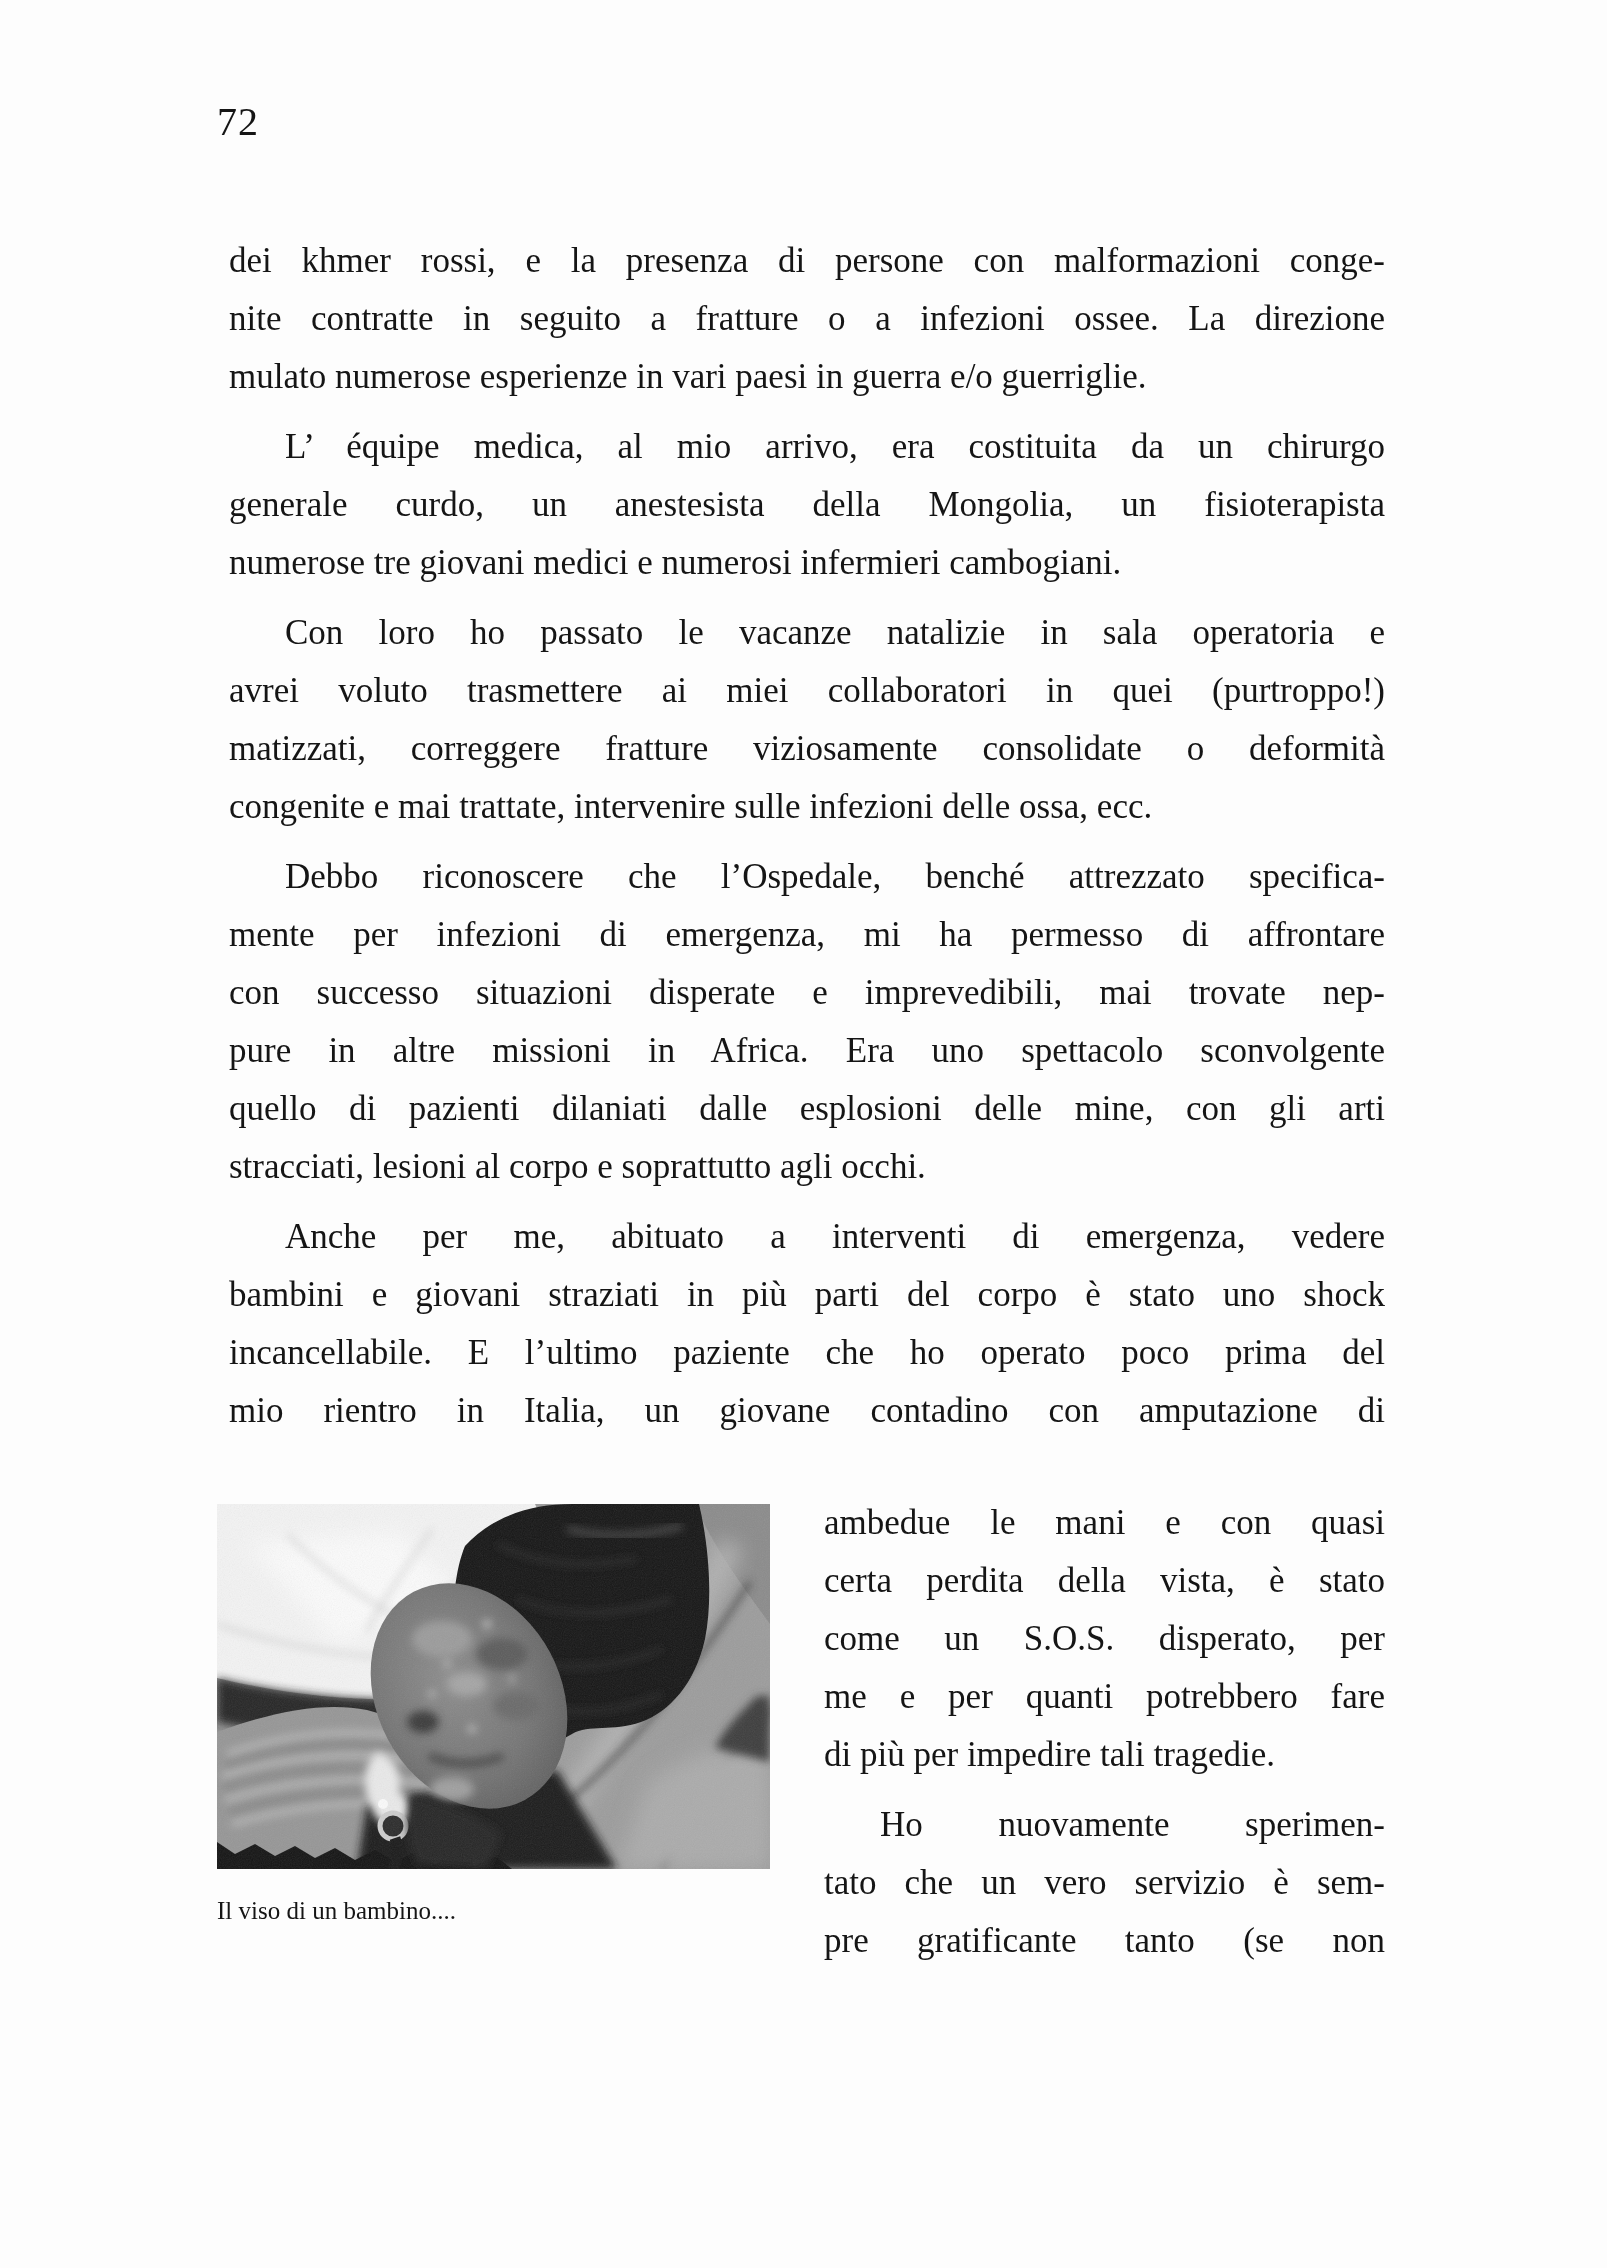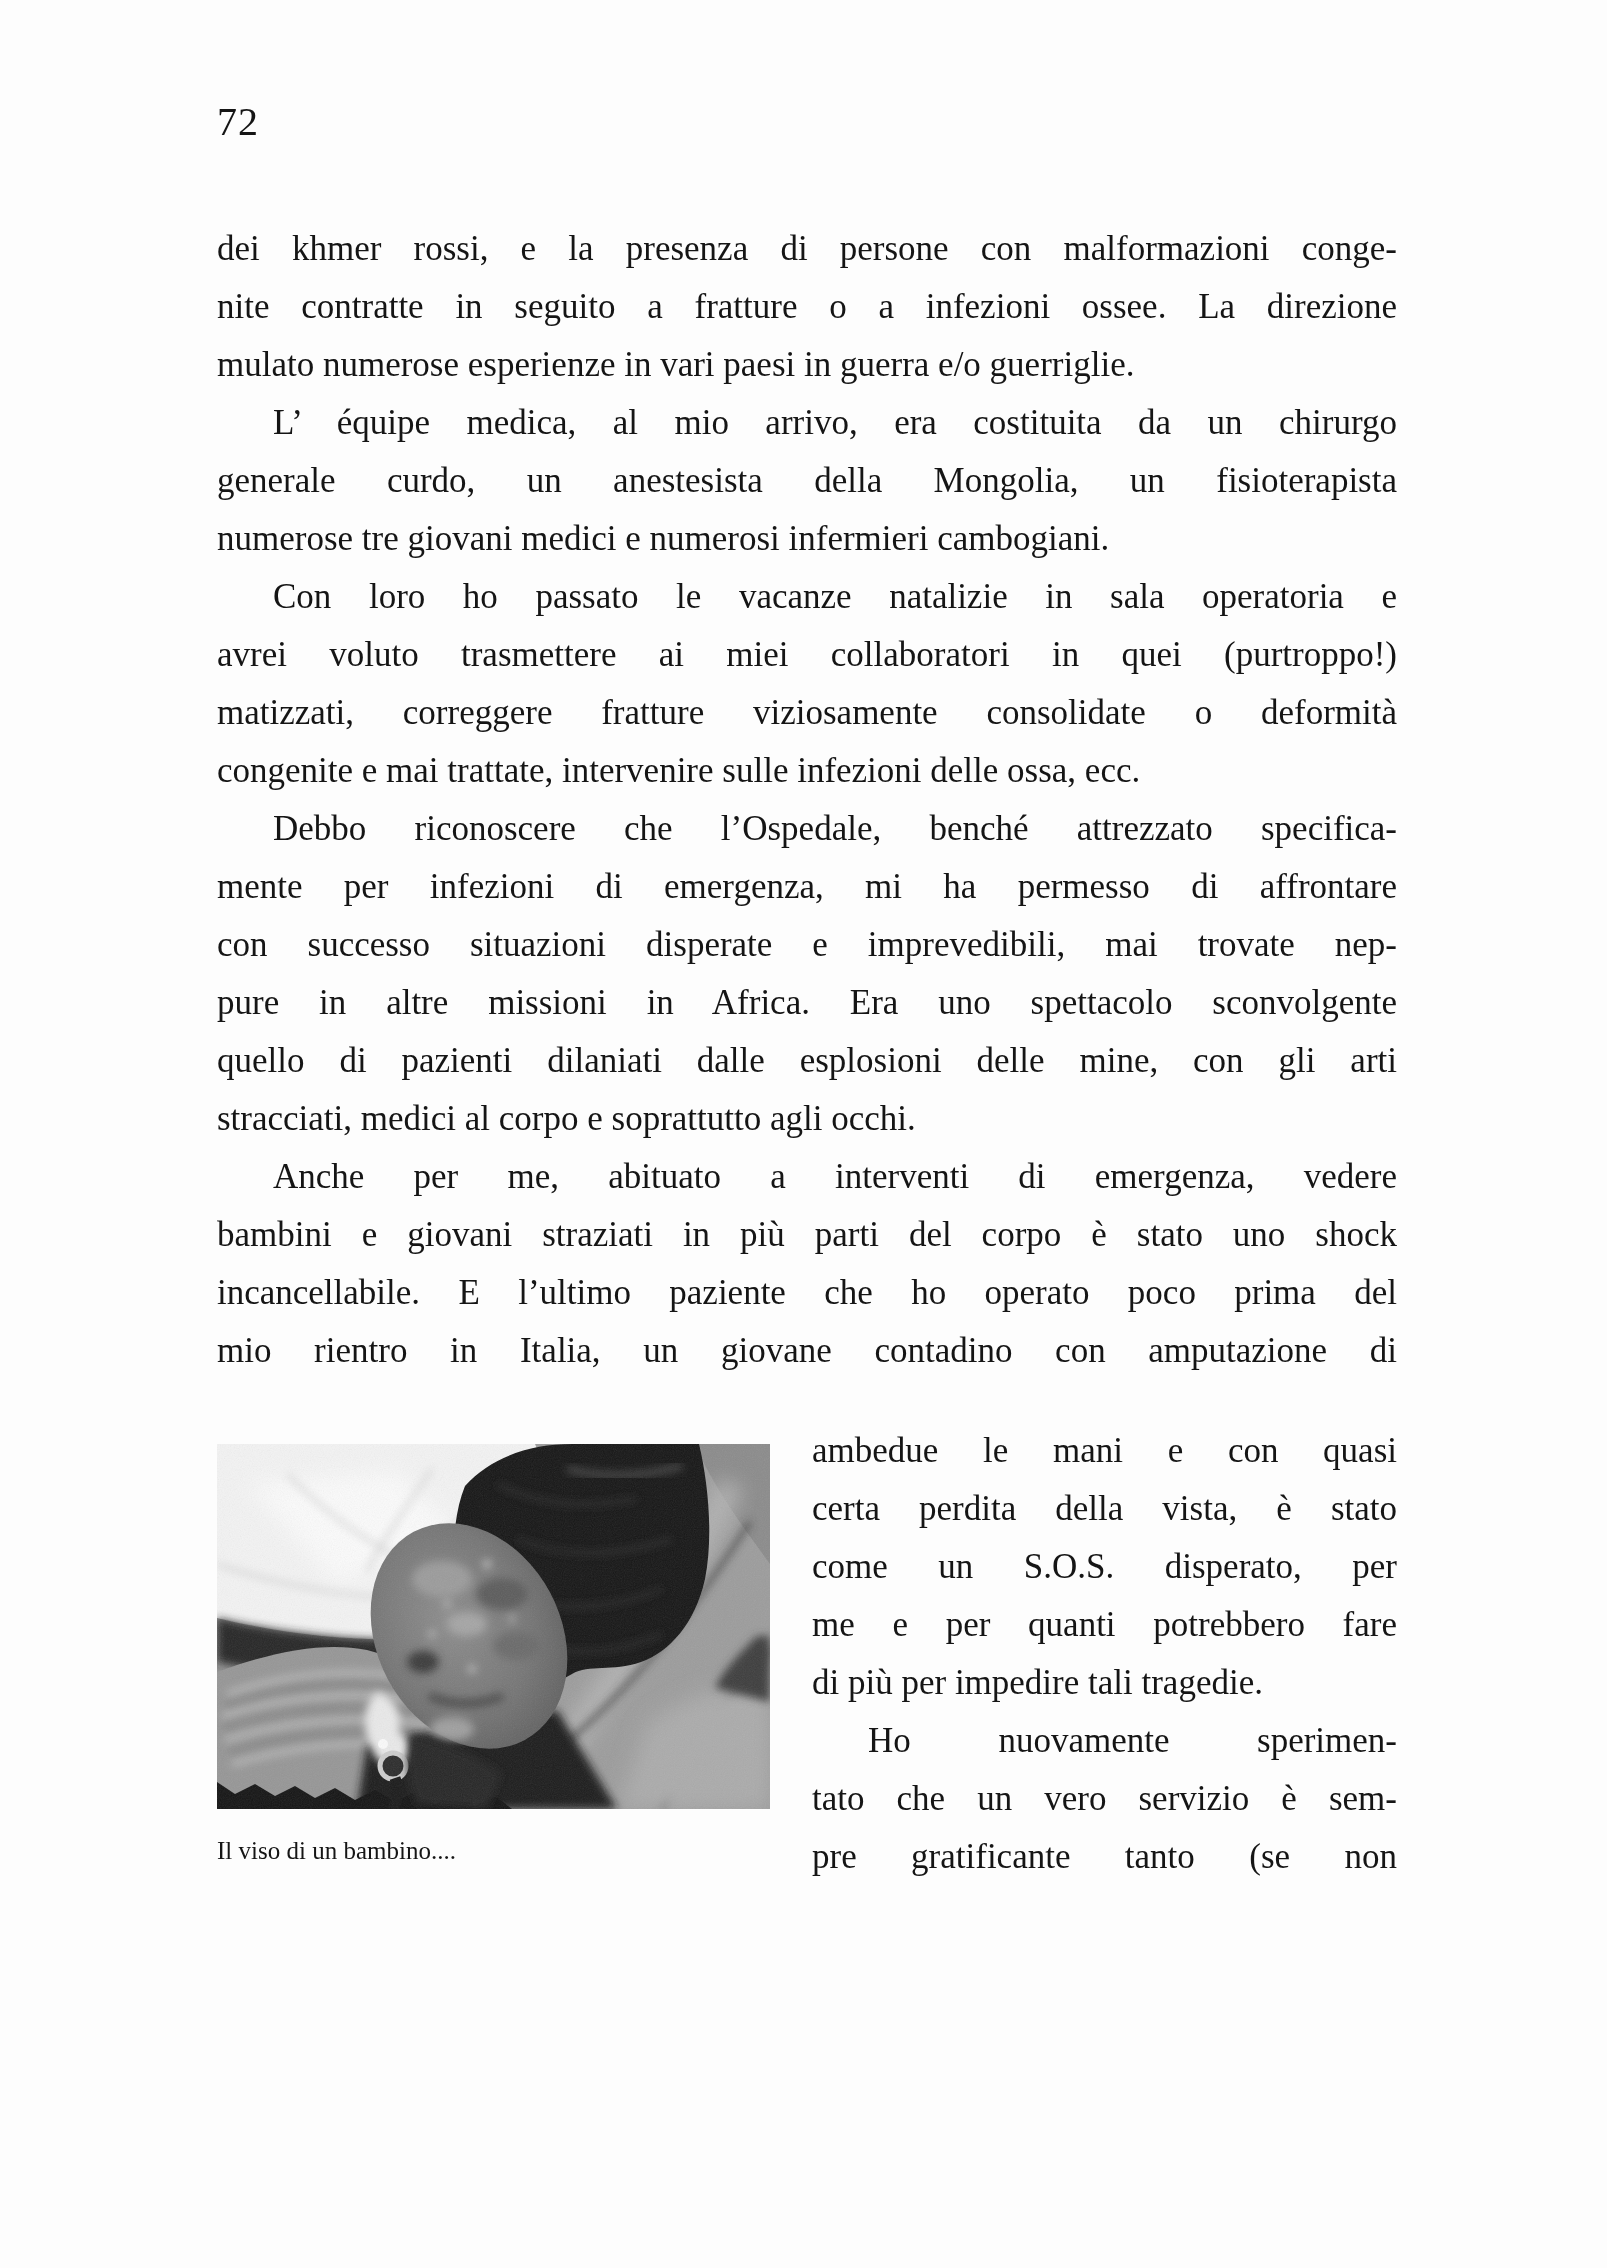--- a/index.html
+++ b/index.html
@@ -12,21 +12,21 @@
   }
   .page{position:absolute;inset:0;background:#fdfdfd;}
   .page-number{
     position:absolute;left:217px;top:98px;
     font-size:40px;letter-spacing:1px;
   }
   .text-block{
     position:absolute;left:217px;top:220px;width:1180px;
     font-size:35px;line-height:58px;
   }
-  p.para{margin:0;padding:0;}
+  p.para{margin:12px;padding:0;}
   .line{display:block;}
   .line.j{text-align:justify;text-align-last:justify;}
   .para.indent .line.first{text-indent:56px;}
   .wrap-section{display:flex;gap:42px;margin-top:42px;align-items:flex-start;}
   .fig-col{flex:0 0 553px;width:553px;}
   figure{margin:0;padding:0;}
   .fig-col svg{display:block;margin-top:22px;}
   figcaption{margin-top:20px;font-size:25px;line-height:44px;}
   .wrap-col{flex:1 1 auto;min-width:0;}
 </style>
@@ -55,21 +55,21 @@
           <span class="line j">avrei voluto trasmettere ai miei collaboratori in quei (purtroppo!)</span>
           <span class="line j">matizzati, correggere fratture viziosamente consolidate o deformità</span>
           <span class="line">congenite e mai trattate, intervenire sulle infezioni delle ossa, ecc.</span>
         </p>
         <p class="para indent">
           <span class="line j first">Debbo riconoscere che l’Ospedale, benché attrezzato specifica-</span>
           <span class="line j">mente per infezioni di emergenza, mi ha permesso di affrontare</span>
           <span class="line j">con successo situazioni disperate e imprevedibili, mai trovate nep-</span>
           <span class="line j">pure in altre missioni in Africa. Era uno spettacolo sconvolgente</span>
           <span class="line j">quello di pazienti dilaniati dalle esplosioni delle mine, con gli arti</span>
-          <span class="line">stracciati, medici al corpo e soprattutto agli occhi.</span>
+          <span class="line">stracciati, lesioni al corpo e soprattutto agli occhi.</span>
         </p>
         <p class="para indent">
           <span class="line j first">Anche per me, abituato a interventi di emergenza, vedere</span>
           <span class="line j">bambini e giovani straziati in più parti del corpo è stato uno shock</span>
           <span class="line j">incancellabile. E l’ultimo paziente che ho operato poco prima del</span>
           <span class="line j">mio rientro in Italia, un giovane contadino con amputazione di</span>
         </p>
       </div>
 
     <div class="wrap-section">

